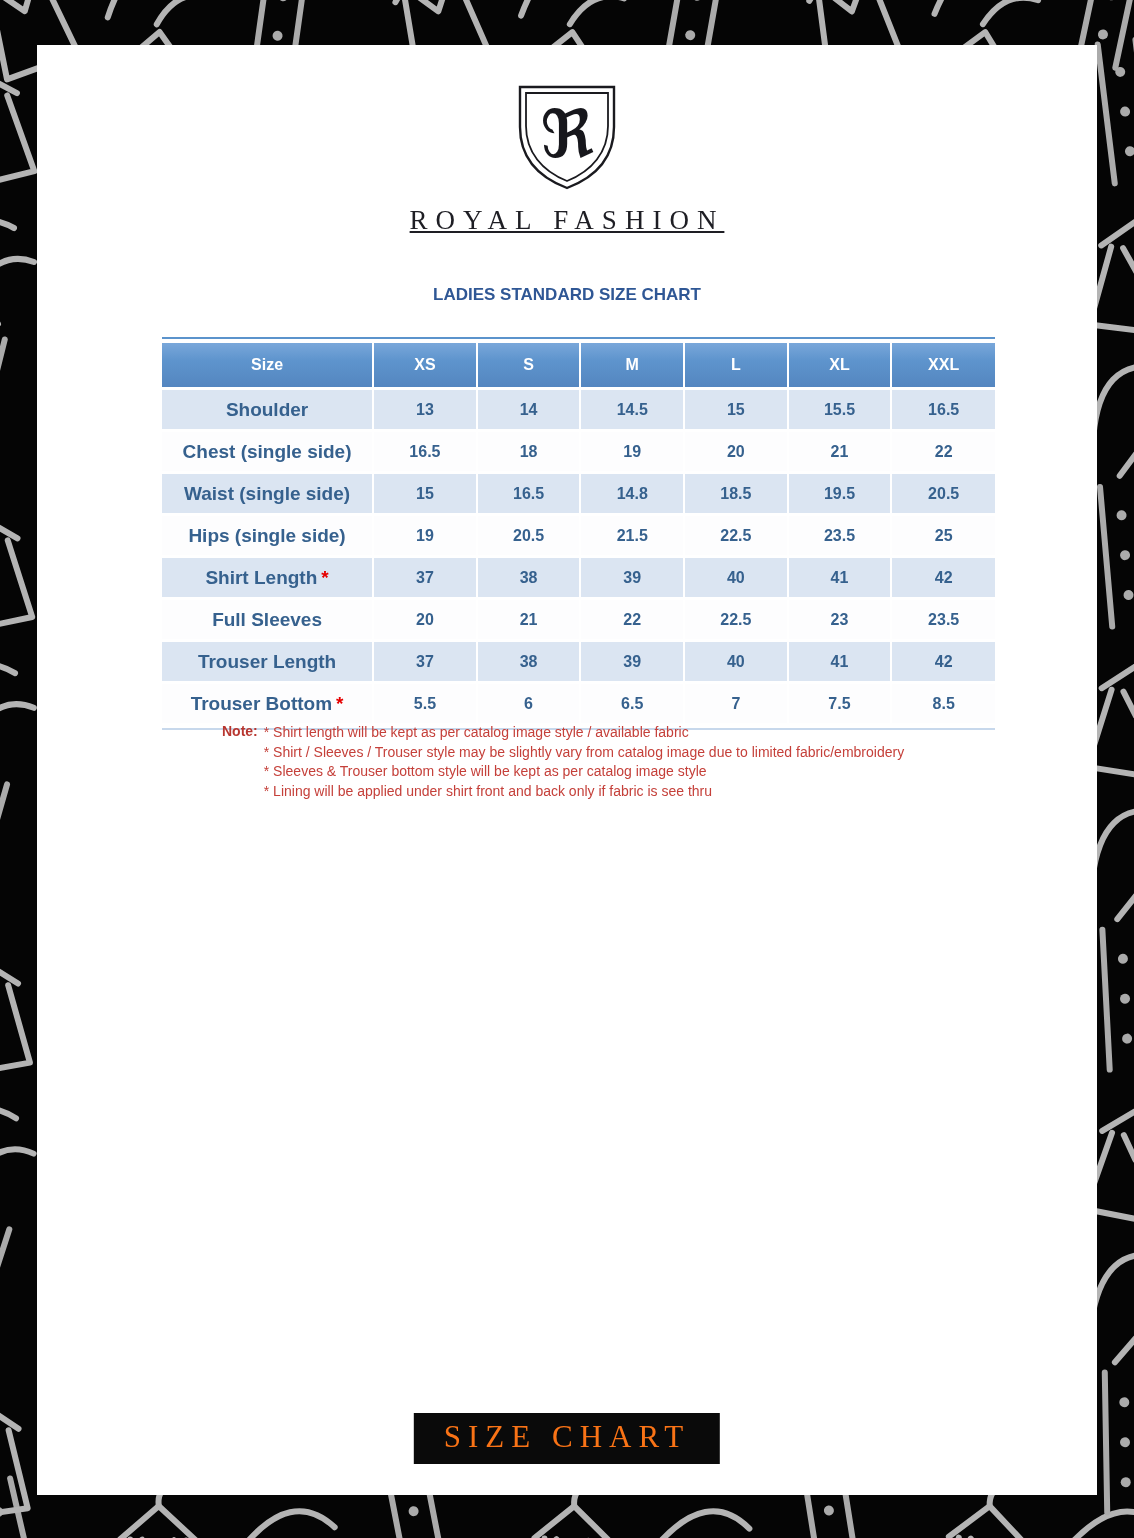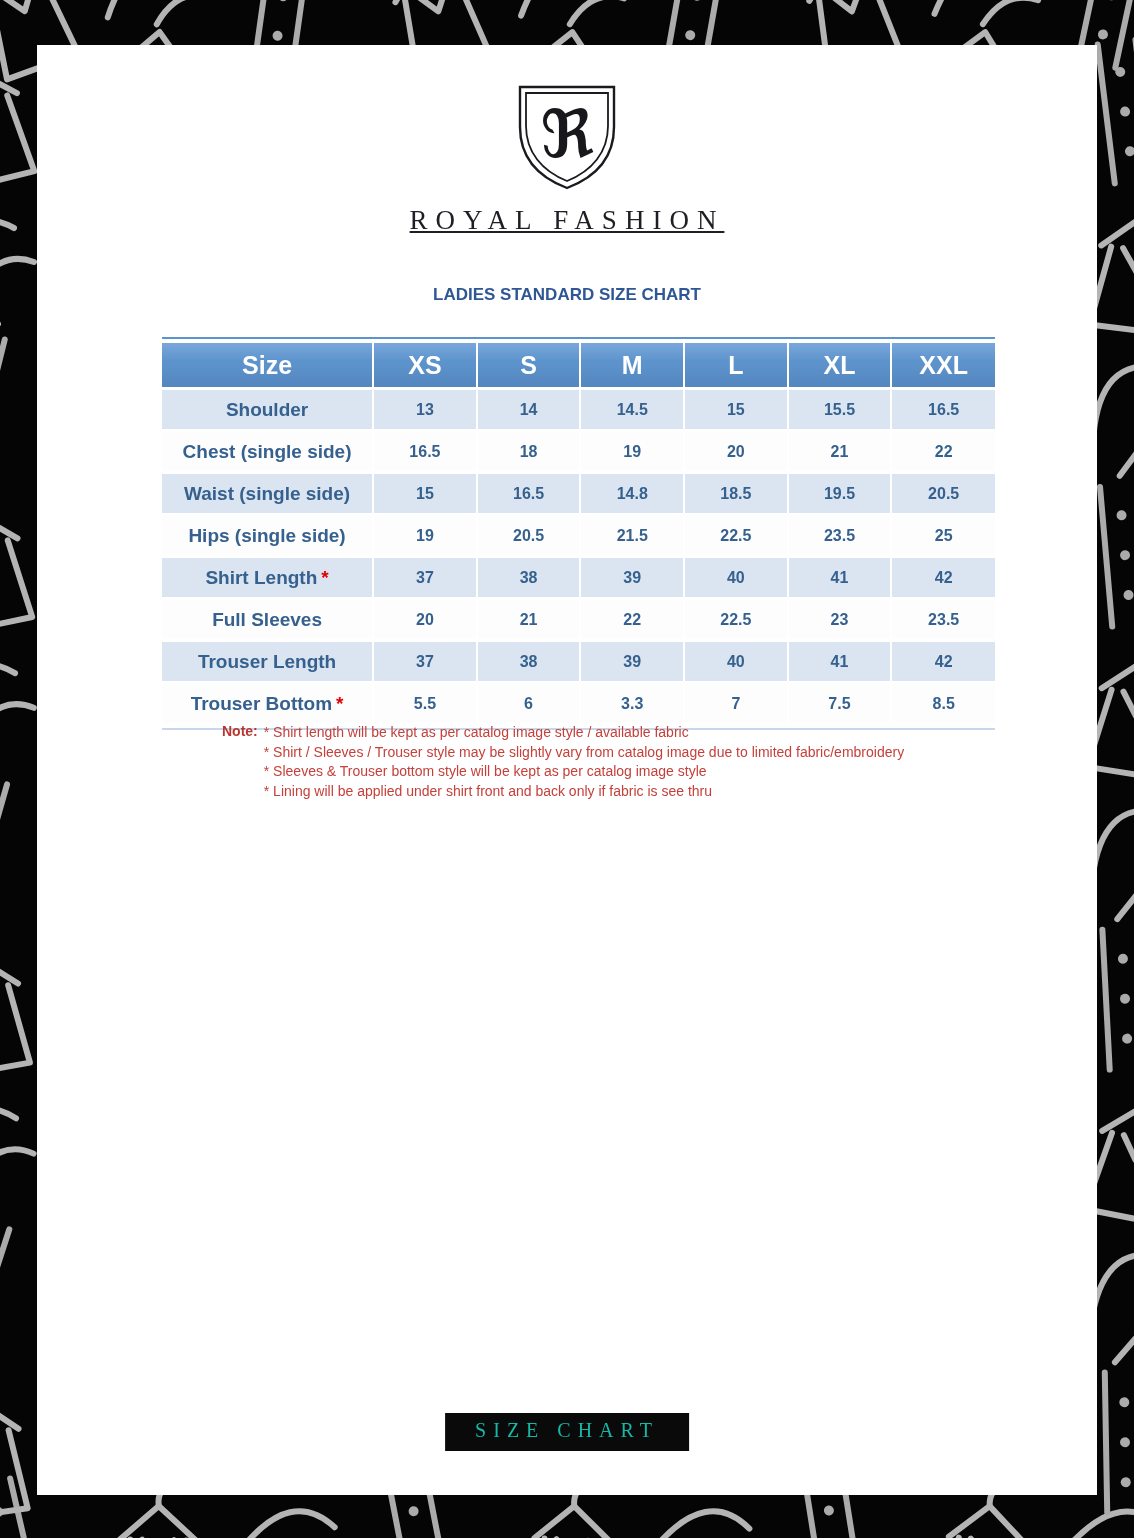--- a/index.html
+++ b/index.html
@@ -43,21 +43,21 @@
   .accent-line{height:2px;background:#5b93cc;margin-bottom:4px;}
   .accent-line-bottom{height:2px;background:#c7d8ec;margin-top:2px;}
   table.size-table{
     width:833px;border-collapse:collapse;table-layout:fixed;
   }
   table.size-table col.c-label{width:211px;}
   table.size-table col.c-val{width:103.6px;}
   table.size-table th{
     height:42px;
     background:linear-gradient(180deg,#79a7da 0%,#5e94cd 40%,#5486c0 100%);
-    color:#ffffff;font-size:25px;font-weight:bold;text-align:center;
+    color:#ffffff;font-size:16px;font-weight:bold;text-align:center;
     border-bottom:3px solid #fff;
     margin-top:20px;
   }
   table.size-table td{
     height:37px;text-align:center;vertical-align:middle;
     color:#36618e;font-weight:bold;font-size:16px;
     background:#fdfdfe;
     border-bottom:3px solid #fff;
   }
   table.size-table td.row-label{font-size:19px;margin-top:28px;}
@@ -71,23 +71,23 @@
     display:flex;align-items:flex-start;
     color:#c5403a;font-size:14px;
   }
   .note-label{font-weight:bold;margin-right:6px;white-space:nowrap;color:#b8362f;}
   .note-items{list-style:none;margin:0;padding:0;}
   .note-items li{line-height:19.7px;white-space:nowrap;}
 
   
   .banner{
     position:absolute;top:1368px;left:50%;transform:translateX(-50%);
-    background:#0a0a0a;color:#14b8a6;
+    background:#0a0a0a;color:#f97316;
     font-family:"Liberation Serif","DejaVu Serif",serif;
-    font-size:20px;letter-spacing:7px;
+    font-size:31px;letter-spacing:7px;
     padding:6px 30px 9px 30px;white-space:nowrap;
   }
 </style>
 </head>
 <body>
 
 <svg id="deco-layer" viewBox="0 0 1134 1538" xmlns="http://www.w3.org/2000/svg">
   <defs>
     <g id="dd1" stroke="#b4b4b4" stroke-width="6" fill="none" stroke-linecap="round" stroke-linejoin="round">
       <path d="M22,62 L60,28 L98,62"></path>
@@ -250,21 +250,21 @@
           <td>38</td>
           <td>39</td>
           <td>40</td>
           <td>41</td>
           <td>42</td>
         </tr>
         <tr>
           <td class="row-label"><span>Trouser Bottom</span><span class="ast">*</span></td>
           <td>5.5</td>
           <td>6</td>
-          <td>3.3</td>
+          <td>6.5</td>
           <td>7</td>
           <td>7.5</td>
           <td>8.5</td>
         </tr>
       </tbody>
     </table>
     <div class="accent-line-bottom"></div>
   </div>
 
   <div class="notes">

